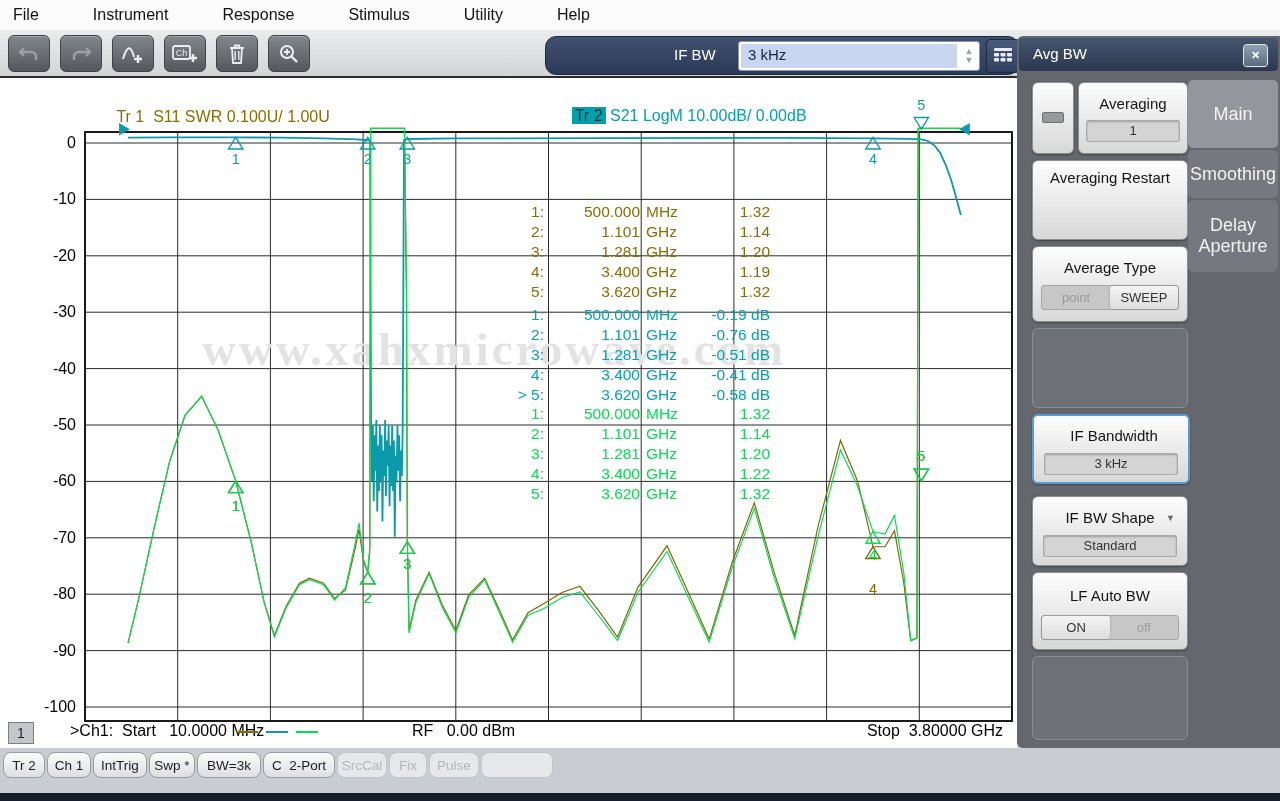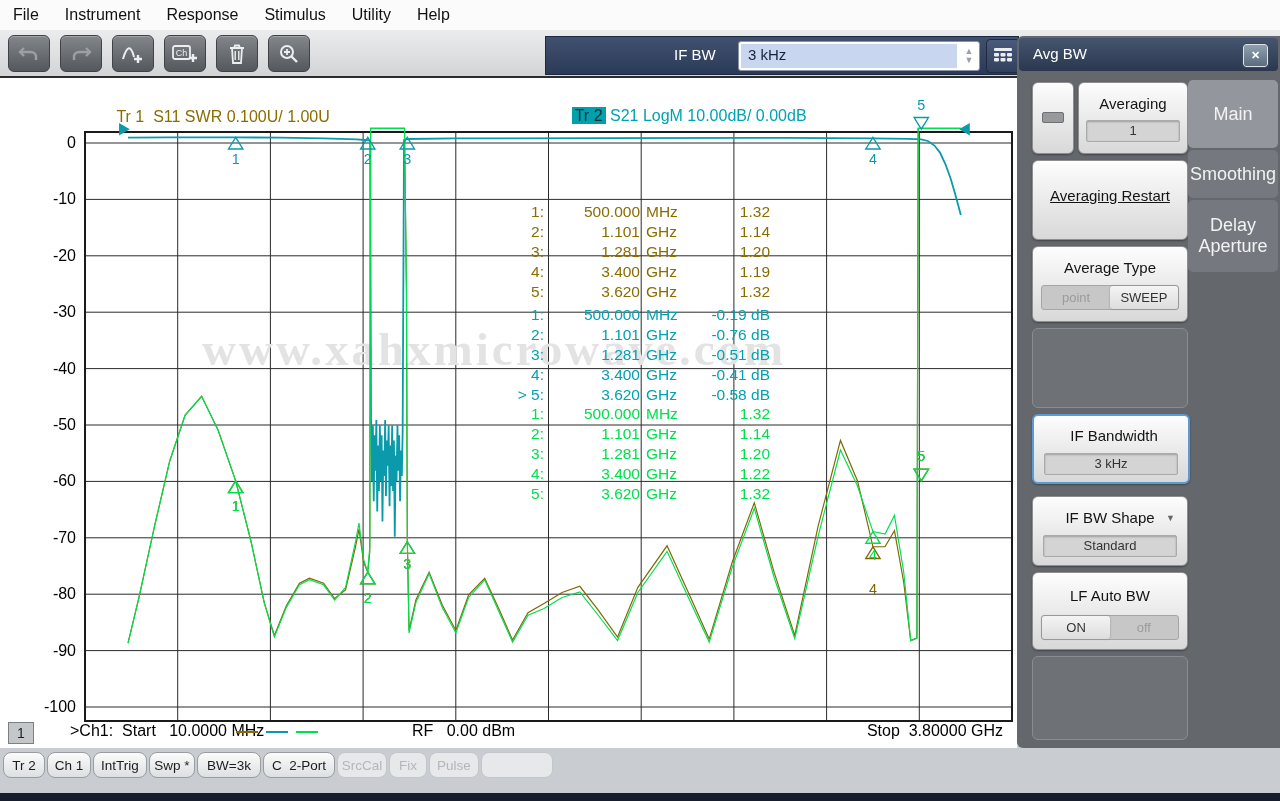--- a/index.html
+++ b/index.html
@@ -1,28 +1,28 @@
 <!DOCTYPE html>
 <html><head>
 <meta charset="utf-8">
 <style>
   html,body{margin:0;padding:0;width:1280px;height:801px;overflow:hidden;
     font-family:"Liberation Sans",sans-serif;background:#c9cdd1;}
   #app{position:relative;width:1280px;height:801px;}
   
-  #menubar{position:absolute;left:0;top:0;width:1280px;height:30px;background:#fbfbfb;display:flex;align-items:center;}
+  #menubar{position:absolute;left:0;top:0;width:1280px;height:30px;background:#fbfbfb;display:flex;align-items:center;gap:28px;}
   .menu-item{padding:4px 13px;font-size:16px;color:#111;cursor:default;}
   
   #toolbar{position:absolute;left:0;top:30px;width:1280px;height:46px;background:linear-gradient(#ebecee,#d2d4d6);}
   #toolbtns{position:absolute;left:8px;top:5px;display:flex;gap:10px;}
   .tbtn{width:40px;height:35px;border-radius:6px;border:1px solid #3f4246;
     background:linear-gradient(#83868b,#54575c);display:flex;align-items:center;justify-content:center;
     box-shadow:inset 0 1px 0 rgba(255,255,255,.25);}
   .tbtn svg{display:block;}
-  #ifbw-bar{position:absolute;left:545px;top:6px;width:472px;height:37px;border-radius:0;
+  #ifbw-bar{position:absolute;left:545px;top:6px;width:472px;height:37px;border-radius:11px;
     background:linear-gradient(#40516f,#2b3a57);border:1px solid #1e2a42;}
   #ifbw-label{position:absolute;left:128px;top:9px;color:#fff;font-size:15px;}
   #ifbw-spin{position:absolute;left:192px;top:4px;width:240px;height:28px;background:#fff;border-radius:3px;
     border:1px solid #8a94a8;display:flex;align-items:stretch;}
   #ifbw-field{flex:1;margin:2px;background:#c9d6ef;color:#16233f;font-size:15px;line-height:22px;padding-left:7px;}
   #ifbw-arrows{width:20px;display:flex;flex-direction:column;align-items:center;justify-content:center;color:#9aa0aa;font-size:9px;line-height:9px;}
   #keypad-btn{position:absolute;left:440px;top:2px;width:32px;height:32px;border-radius:4px;
     background:linear-gradient(#4a5a7b,#31405e);border:1px solid #1e2a42;display:flex;align-items:center;justify-content:center;}
   
   #chartpanel{position:absolute;left:0;top:76px;width:1017px;height:672px;background:#fff;border-top:2px solid #2c2c2c;overflow:hidden;}
@@ -361,21 +361,21 @@
 
     <div class="pbtn" style="top:46px;height:70px;width:40px;left:15px;">
       <div style="margin:29px auto 0;width:20px;height:9px;background:#97999c;border:1px solid #6e7073;border-radius:2px;"></div>
     </div>
     <div class="pbtn" style="top:46px;height:70px;width:108px;left:61px;">
       <span class="blabel" style="margin-top:12px;">Averaging</span>
       <div class="pval" style="margin-top:8px;">1</div>
     </div>
 
     <div class="pbtn" style="top:124px;height:78px;">
-      <span class="blabel" style="margin-top:26px;white-space:pre-line;text-decoration:underline;">Averaging Restart</span>
+      <span class="blabel" style="margin-top:8px;white-space:pre-line;">Averaging Restart</span>
     </div>
 
     <div class="pbtn" style="top:210px;height:74px;">
       <span class="blabel" style="margin-top:12px;">Average Type</span>
       <div class="pseg" style="margin-top:9px;">
         <div class="segun">point</div>
         <div class="segsel">SWEEP</div>
       </div>
     </div>
 

